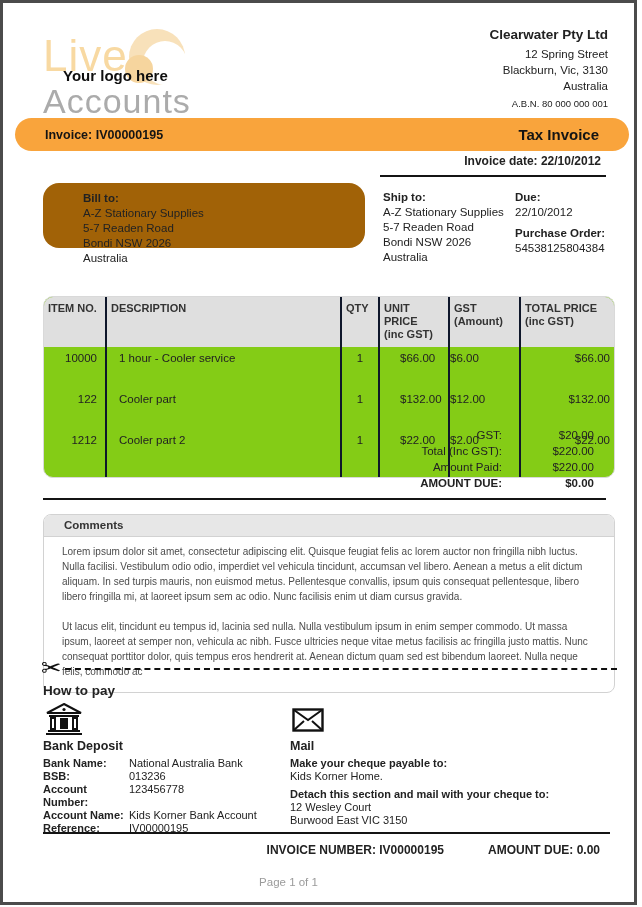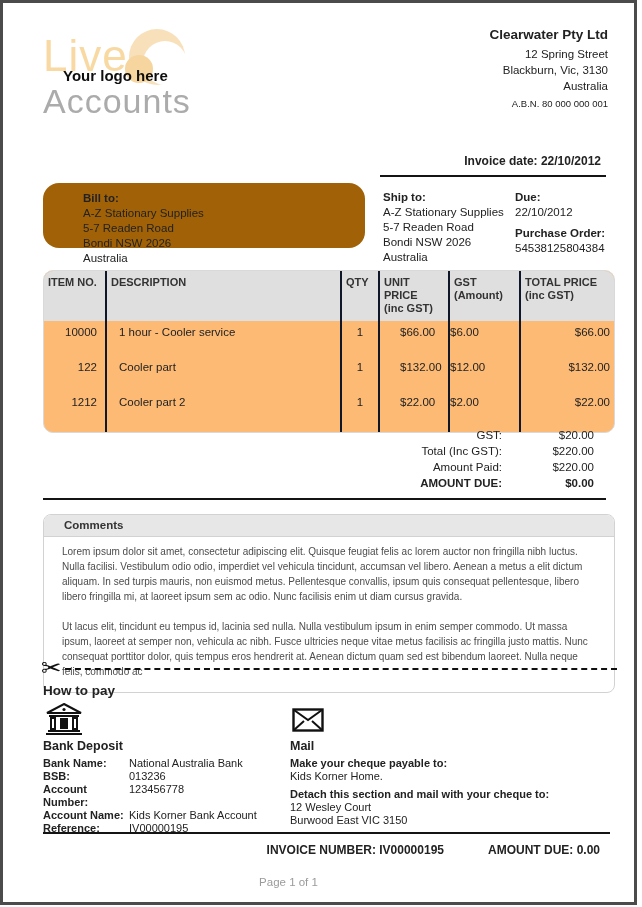--- a/index.html
+++ b/index.html
@@ -46,22 +46,22 @@
     left:40px; top:180px; width:322px; height:65px; background:#a16207;
     border-radius:16px; padding:8px 16px 0 40px; line-height:15px; font-size:11.5px;
   }
   .col-head { font-weight:bold; }
   .ship-col { left:380px; top:187px; line-height:15px; }
   .due-col  { left:512px; top:187px; line-height:15px; width:102px; }
   .due-col .po-label { margin-top:6px; font-weight:bold; }
 
   
   .items-wrap {
-    left:40px; top:267px; width:572px; height:163px;
-    border:1px solid #D9D9D9; border-radius:10px; overflow:hidden; background:#fdba74;
+    left:40px; top:293px; width:572px; height:182px;
+    border:1px solid #D9D9D9; border-radius:10px; overflow:hidden; background:#84cc16;
   }
   table.items { width:100%; height:100%; border-collapse:collapse; table-layout:fixed; font-size:11.5px; }
   table.items th {
     background:#DFDFDF; font-size:11px; font-weight:bold; color:#333;
     line-height:13px; padding:5px 4px 6px; vertical-align:top; text-align:left;
   }
   table.items td { vertical-align:top; padding-top:3px; line-height:16px; }
   .sep { border-left:2px solid #0f172a; }
   .c1 { width:62px; }  .c2 { width:235px; } .c3 { width:38px; }
   .c4 { width:70px; }  .c5 { width:71px; }  .c6 { width:96px; }
@@ -136,20 +136,24 @@
   </div>
 
   <div class="abs company">
     <div class="name">Clearwater Pty Ltd</div>
     <div class="line">12 Spring Street</div>
     <div class="line">Blackburn, Vic, 3130</div>
     <div class="line">Australia</div>
     <div class="abn">A.B.N. 80 000 000 001</div>
   </div>
 
+  <div class="abs invoice-bar" style="background:#F9A43C;">
+    <span class="left">Invoice: IV00000195</span>
+    <span class="right">Tax Invoice</span>
+  </div>
 
   <div class="abs invoice-date">Invoice date: 22/10/2012</div>
   <div class="abs date-line"></div>
 
   <div class="abs bill-box">
     <div class="col-head">Bill to:</div>
     <div>A-Z Stationary Supplies</div>
     <div>5-7 Readen Road</div>
     <div>Bondi NSW 2026</div>
     <div>Australia</div>

